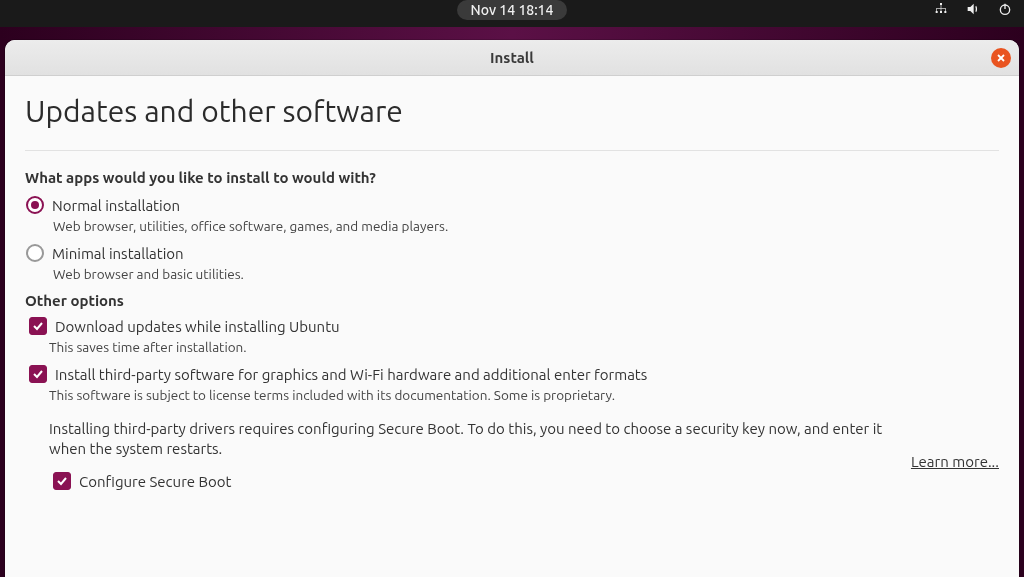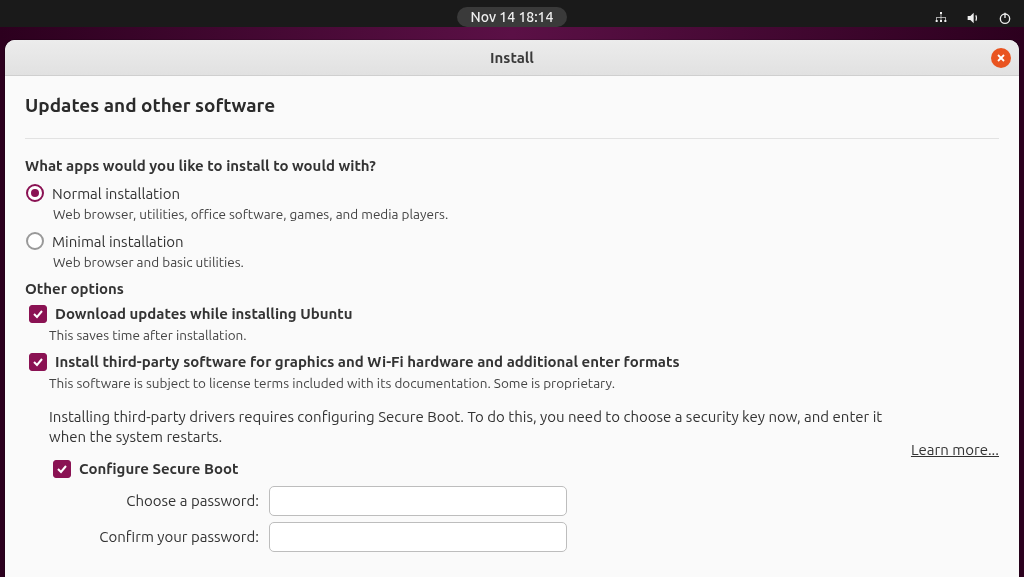--- a/index.html
+++ b/index.html
@@ -4,21 +4,21 @@
   <style>
     * { margin: 0; padding: 0; box-sizing: border-box; font-family: Ubuntu, "Segoe UI", sans-serif; }
     body { width: 1024px; height: 577px; overflow: hidden; background: #2c001e; }
 
     
     .top-bar {
       height: 27px;
       background: #1a1a1a;
       color: #f0f0f0;
       display: flex;
-      align-items: flex-end;
+      align-items: flex-start;
       justify-content: center;
       position: relative;
       font-size: 14px;
       font-weight: 500;
     }
     .top-bar .clock {
       background: #3a3a3a;
       border-radius: 14px;
       padding: 2px 14px;
     }
@@ -58,32 +58,32 @@
     .title-bar .close {
       position: absolute;
       right: 8px;
       width: 20px; height: 20px;
       border-radius: 50%;
       background: #e95420;
       display: flex; align-items: center; justify-content: center;
       color: #fff;
     }
     .content { padding: 18px 20px 0 20px; }
-    h1 { font-size: 19px; font-weight: 700; color: #2b2b2b; margin-bottom: 22px; }
+    h1 { font-size: 30px; font-weight: 400; color: #2b2b2b; margin-bottom: 22px; }
     .rule { height: 1px; background: #e2e2e2; margin-bottom: 18px; }
     .section-q { font-size: 15px; font-weight: 700; color: #333; margin-bottom: 10px; }
 
     .option-row { display: flex; align-items: center; gap: 8px; margin: 4px 0 4px 1px; font-size: 15px; color: #333; }
     .option-desc { margin: 4px 0 10px 28px; font-size: 13.5px; color: #444; }
     .sub-desc { margin: 4px 0 10px 24px; font-size: 13.5px; color: #444; }
     .sb-note { margin: 6px 0 10px 24px; font-size: 15px; color: #333; max-width: 860px; line-height: 1.35; }
 
     .subheading { font-size: 15px; font-weight: 700; color: #333; margin: 2px 0 8px 0; }
 
-    .cb-row { display: flex; align-items: flex-start; gap: 8px; margin: 2px 0 2px 4px; font-size: 15px; color: #333; font-weight: bold; }
+    .cb-row { display: flex; align-items: flex-end; gap: 8px; margin: 2px 0 2px 4px; font-size: 15px; color: #333; }
     .cb-row.indent { margin-left: 28px; }
 
     
     .radio {
       width: 18px; height: 18px; border: 2px solid #999; border-radius: 50%;
       display: inline-flex; align-items: center; justify-content: center; background: #fff;
       flex-shrink: 0;
     }
     .radio.checked { border-color: #8a1253; }
     .radio.checked::after { content: ""; width: 8px; height: 8px; background: #8a1253; border-radius: 50%; }
@@ -205,25 +205,15 @@
 
     <div class="cb-row indent">
       <span class="check checked">
         <svg viewBox="0 0 12 12" width="12" height="12" stroke="#fff" stroke-width="2" fill="none">
             <polyline points="2,6 5,9 10,3"></polyline>
           </svg>
       </span>
       <span>Configure Secure Boot</span>
     </div>
 
-    <div class="pw-grid">
-      <div class="pw-row">
-        <label>Choose a password:</label>
-        <input type="password" value="" style="">
-      </div>
-      <div class="pw-row">
-        <label>Confirm your password:</label>
-        <input type="password" value="" style="">
-      </div>
-    </div>
 
   </div>
 </div>
 
 </body></html>

